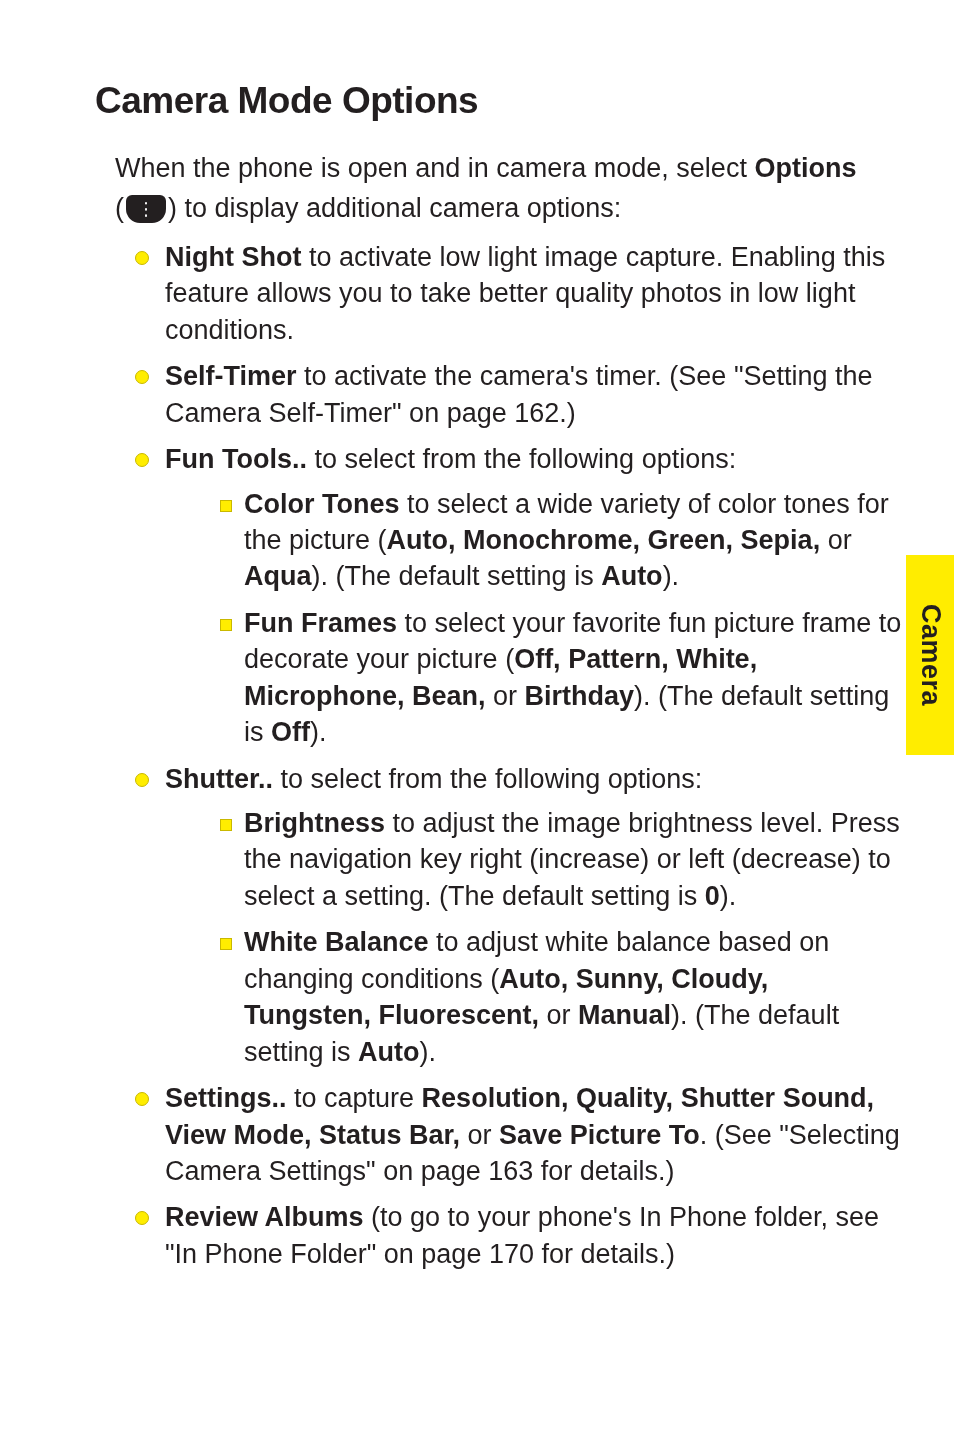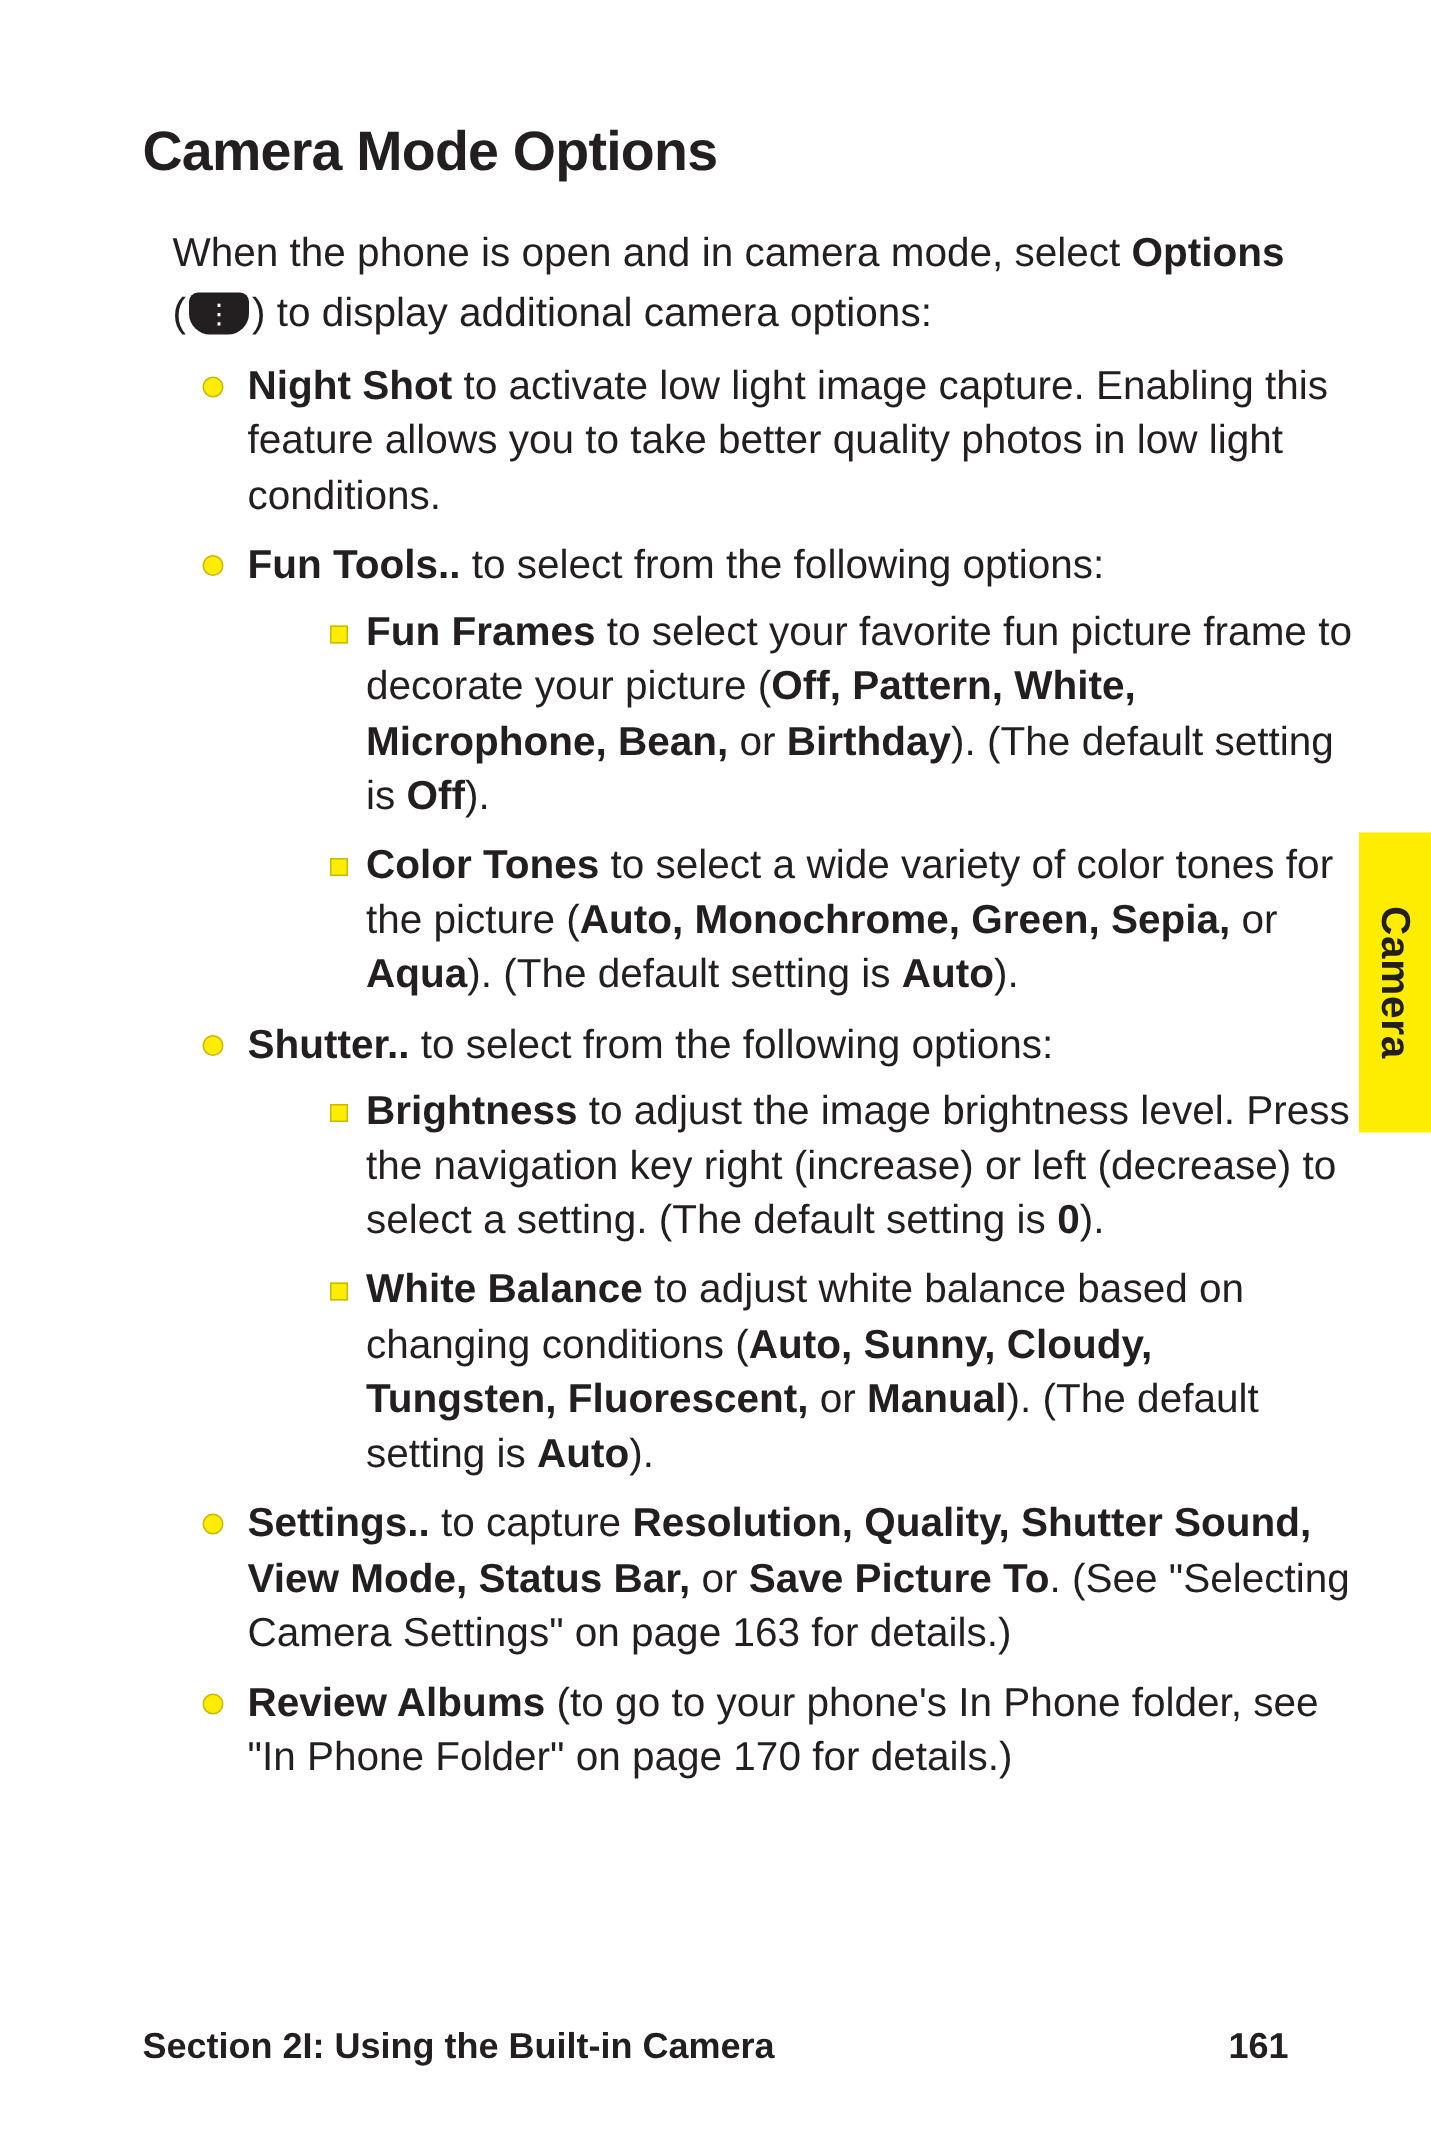--- a/index.html
+++ b/index.html
@@ -150,27 +150,30 @@
     <span>(</span>
     <span class="softkey-icon"></span>
     <span>) to display additional camera options:</span>
   </p>
 
   <ul class="level1">
     <li>
       <span class="bold">Night Shot</span><span> to activate low light image capture. Enabling this feature allows you to take better quality photos in low light conditions.</span>
     </li>
     <li>
+      <span class="bold">Self-Timer</span><span> to activate the camera's timer. (See "Setting the Camera Self-Timer" on page 162.)</span>
+    </li>
+    <li>
       <span class="bold">Fun Tools..</span><span> to select from the following options:</span>
       <ul class="level2">
         <li>
-          <span class="bold">Fun Frames</span><span> to select your favorite fun picture frame to decorate your picture (</span><span class="bold">Off, Pattern, White, Microphone, Bean, </span><span>or </span><span class="bold">Birthday</span><span>). (The default setting is </span><span class="bold">Off</span><span>).</span>
+          <span class="bold">Color Tones</span><span> to select a wide variety of color tones for the picture (</span><span class="bold">Auto, Monochrome, Green, Sepia, </span><span>or </span><span class="bold">Aqua</span><span>). (The default setting is </span><span class="bold">Auto</span><span>).</span>
         </li>
         <li>
-          <span class="bold">Color Tones</span><span> to select a wide variety of color tones for the picture (</span><span class="bold">Auto, Monochrome, Green, Sepia, </span><span>or </span><span class="bold">Aqua</span><span>). (The default setting is </span><span class="bold">Auto</span><span>).</span>
+          <span class="bold">Fun Frames</span><span> to select your favorite fun picture frame to decorate your picture (</span><span class="bold">Off, Pattern, White, Microphone, Bean, </span><span>or </span><span class="bold">Birthday</span><span>). (The default setting is </span><span class="bold">Off</span><span>).</span>
         </li>
       </ul>
     </li>
     <li>
       <span class="bold">Shutter..</span><span> to select from the following options:</span>
       <ul class="level2">
         <li>
           <span class="bold">Brightness</span><span> to adjust the image brightness level. Press the navigation key right (increase) or left (decrease) to select a setting. (The default setting is </span><span class="bold">0</span><span>).</span>
         </li>
         <li>
@@ -179,21 +182,17 @@
       </ul>
     </li>
     <li>
       <span class="bold">Settings..</span><span> to capture </span><span class="bold">Resolution, Quality, Shutter Sound, View Mode, Status Bar, </span><span>or </span><span class="bold">Save Picture To</span><span>. (See "Selecting Camera Settings" on page 163 for details.)</span>
     </li>
     <li>
       <span class="bold">Review Albums</span><span> (to go to your phone's In Phone folder, see "In Phone Folder" on page 170 for details.)</span>
     </li>
   </ul>
 
-  <div class="footer">
-    <span>Section 2I: Using the Built-in Camera</span>
-    <span class="pagenum">161</span>
-  </div>
 </div>
 
 <div class="side-tab">
   <span>Camera</span>
 </div>
 
 </body></html>

